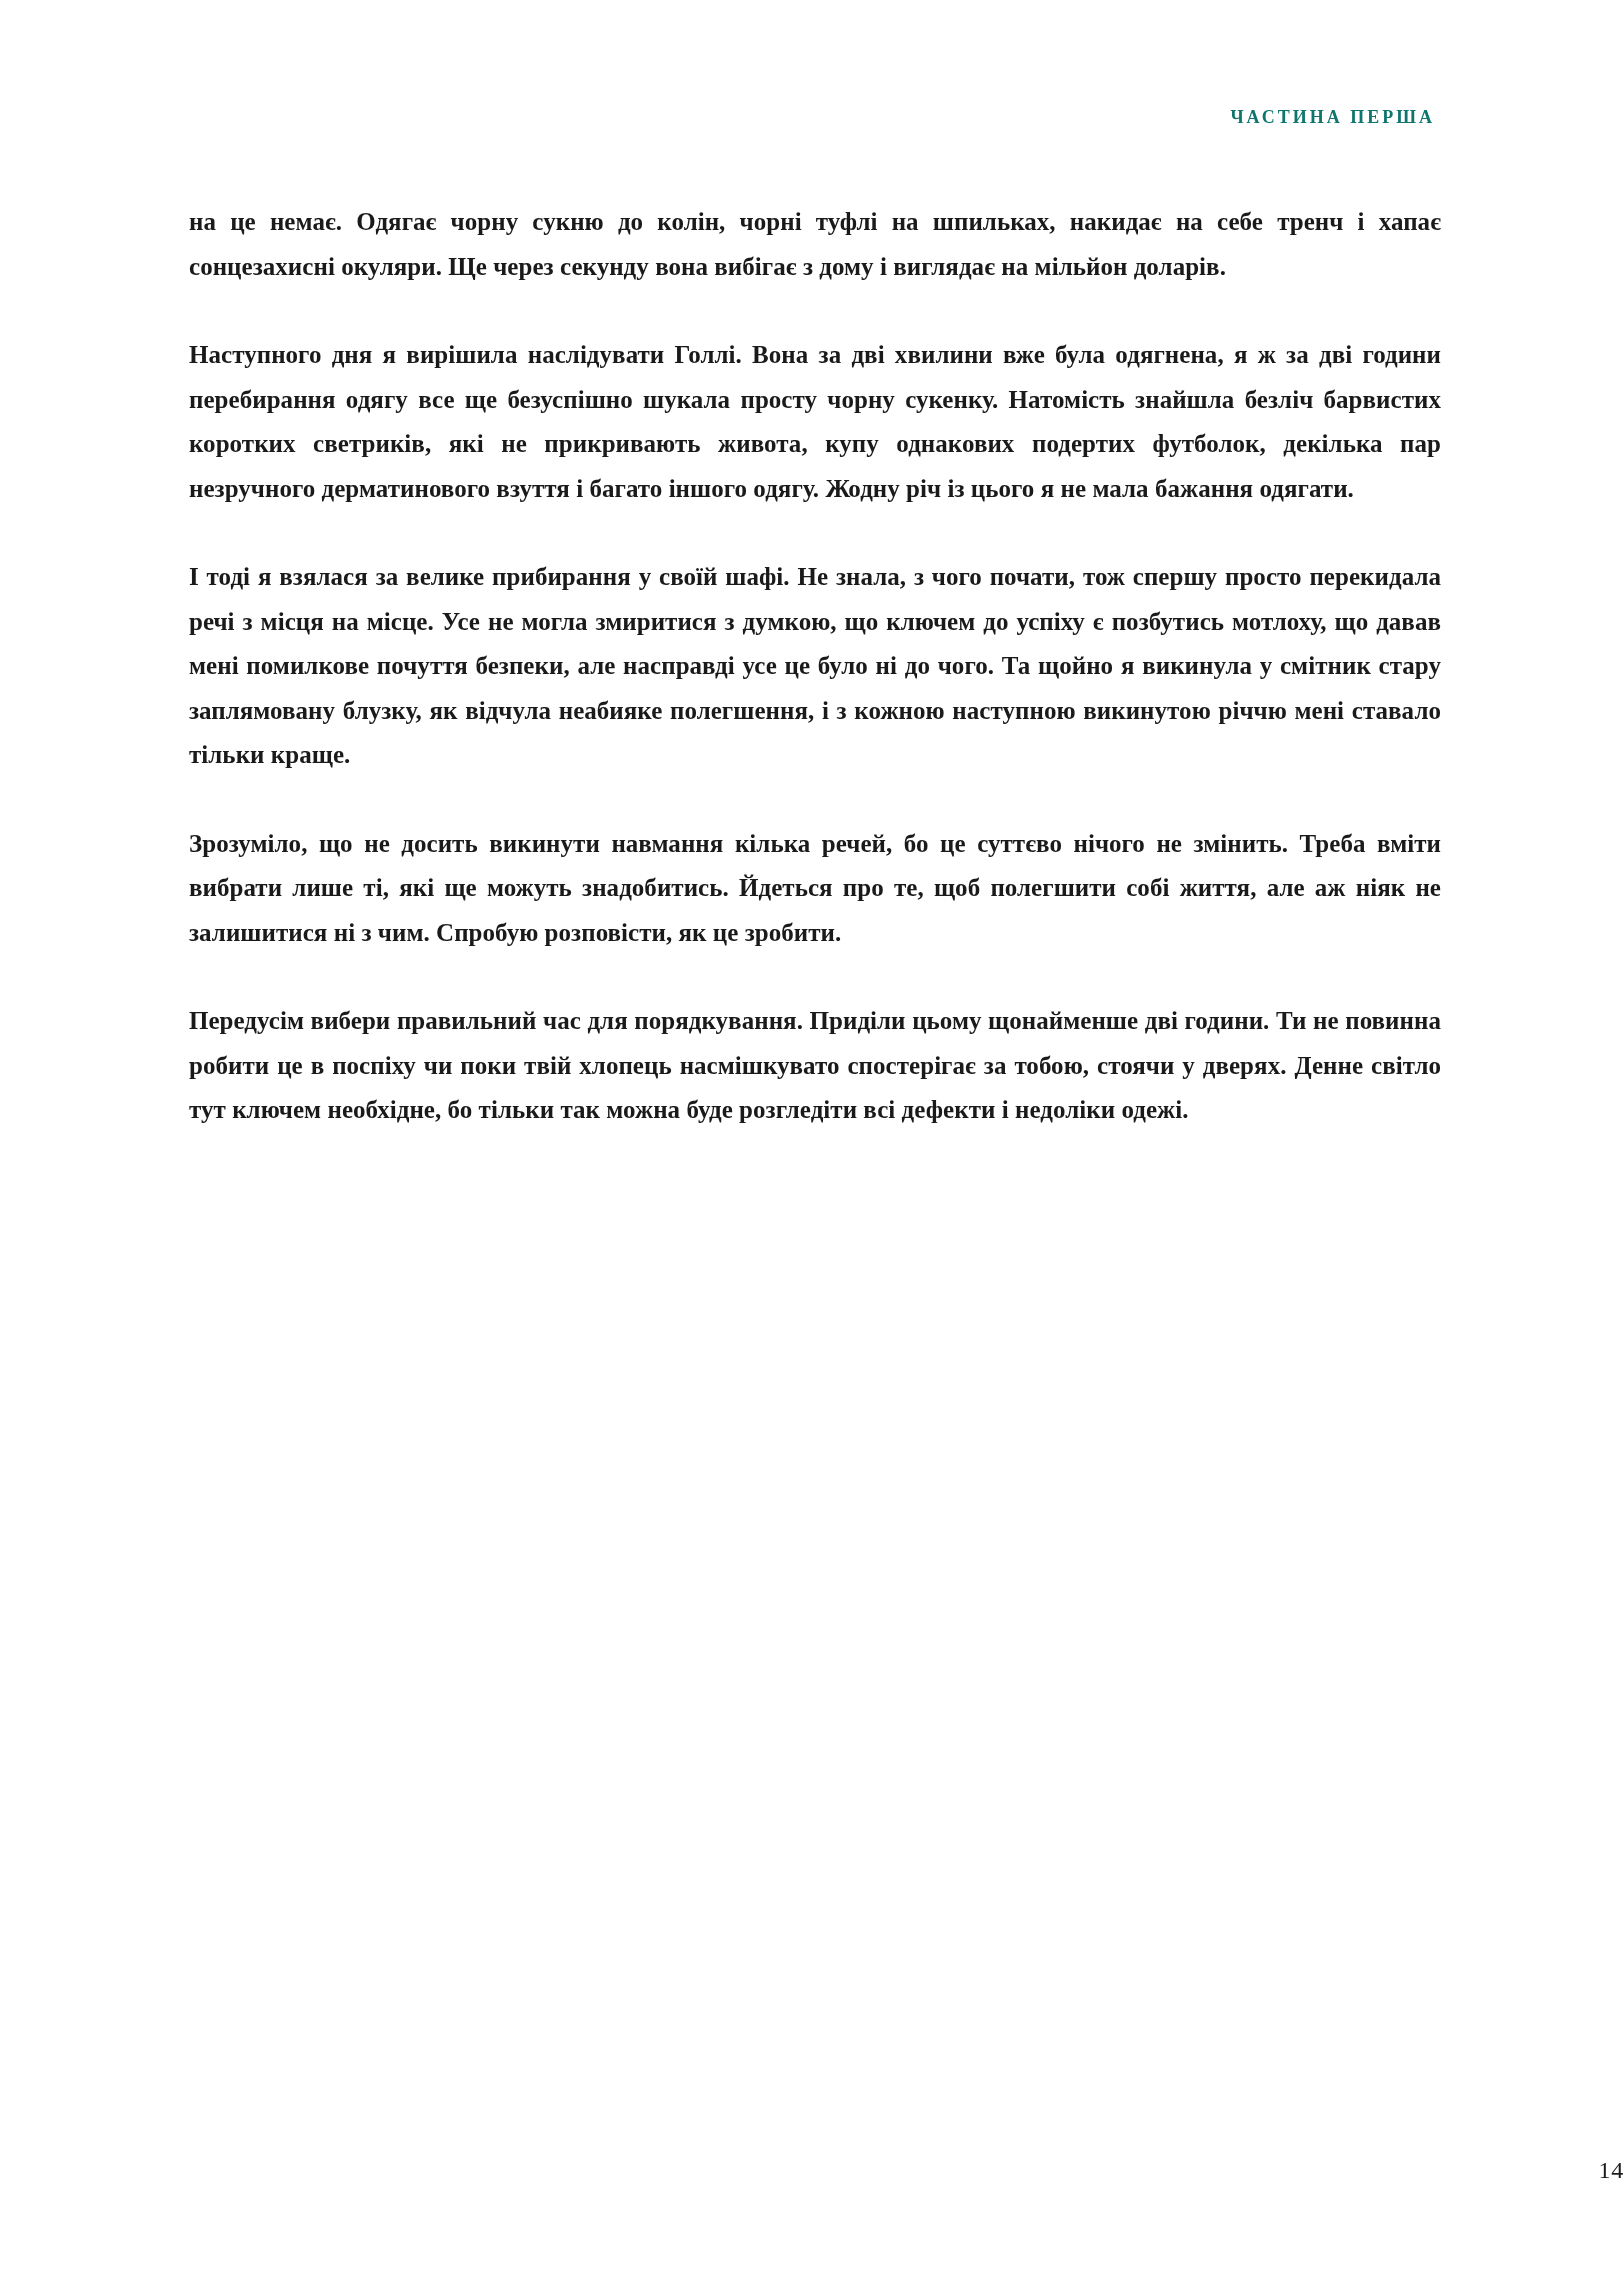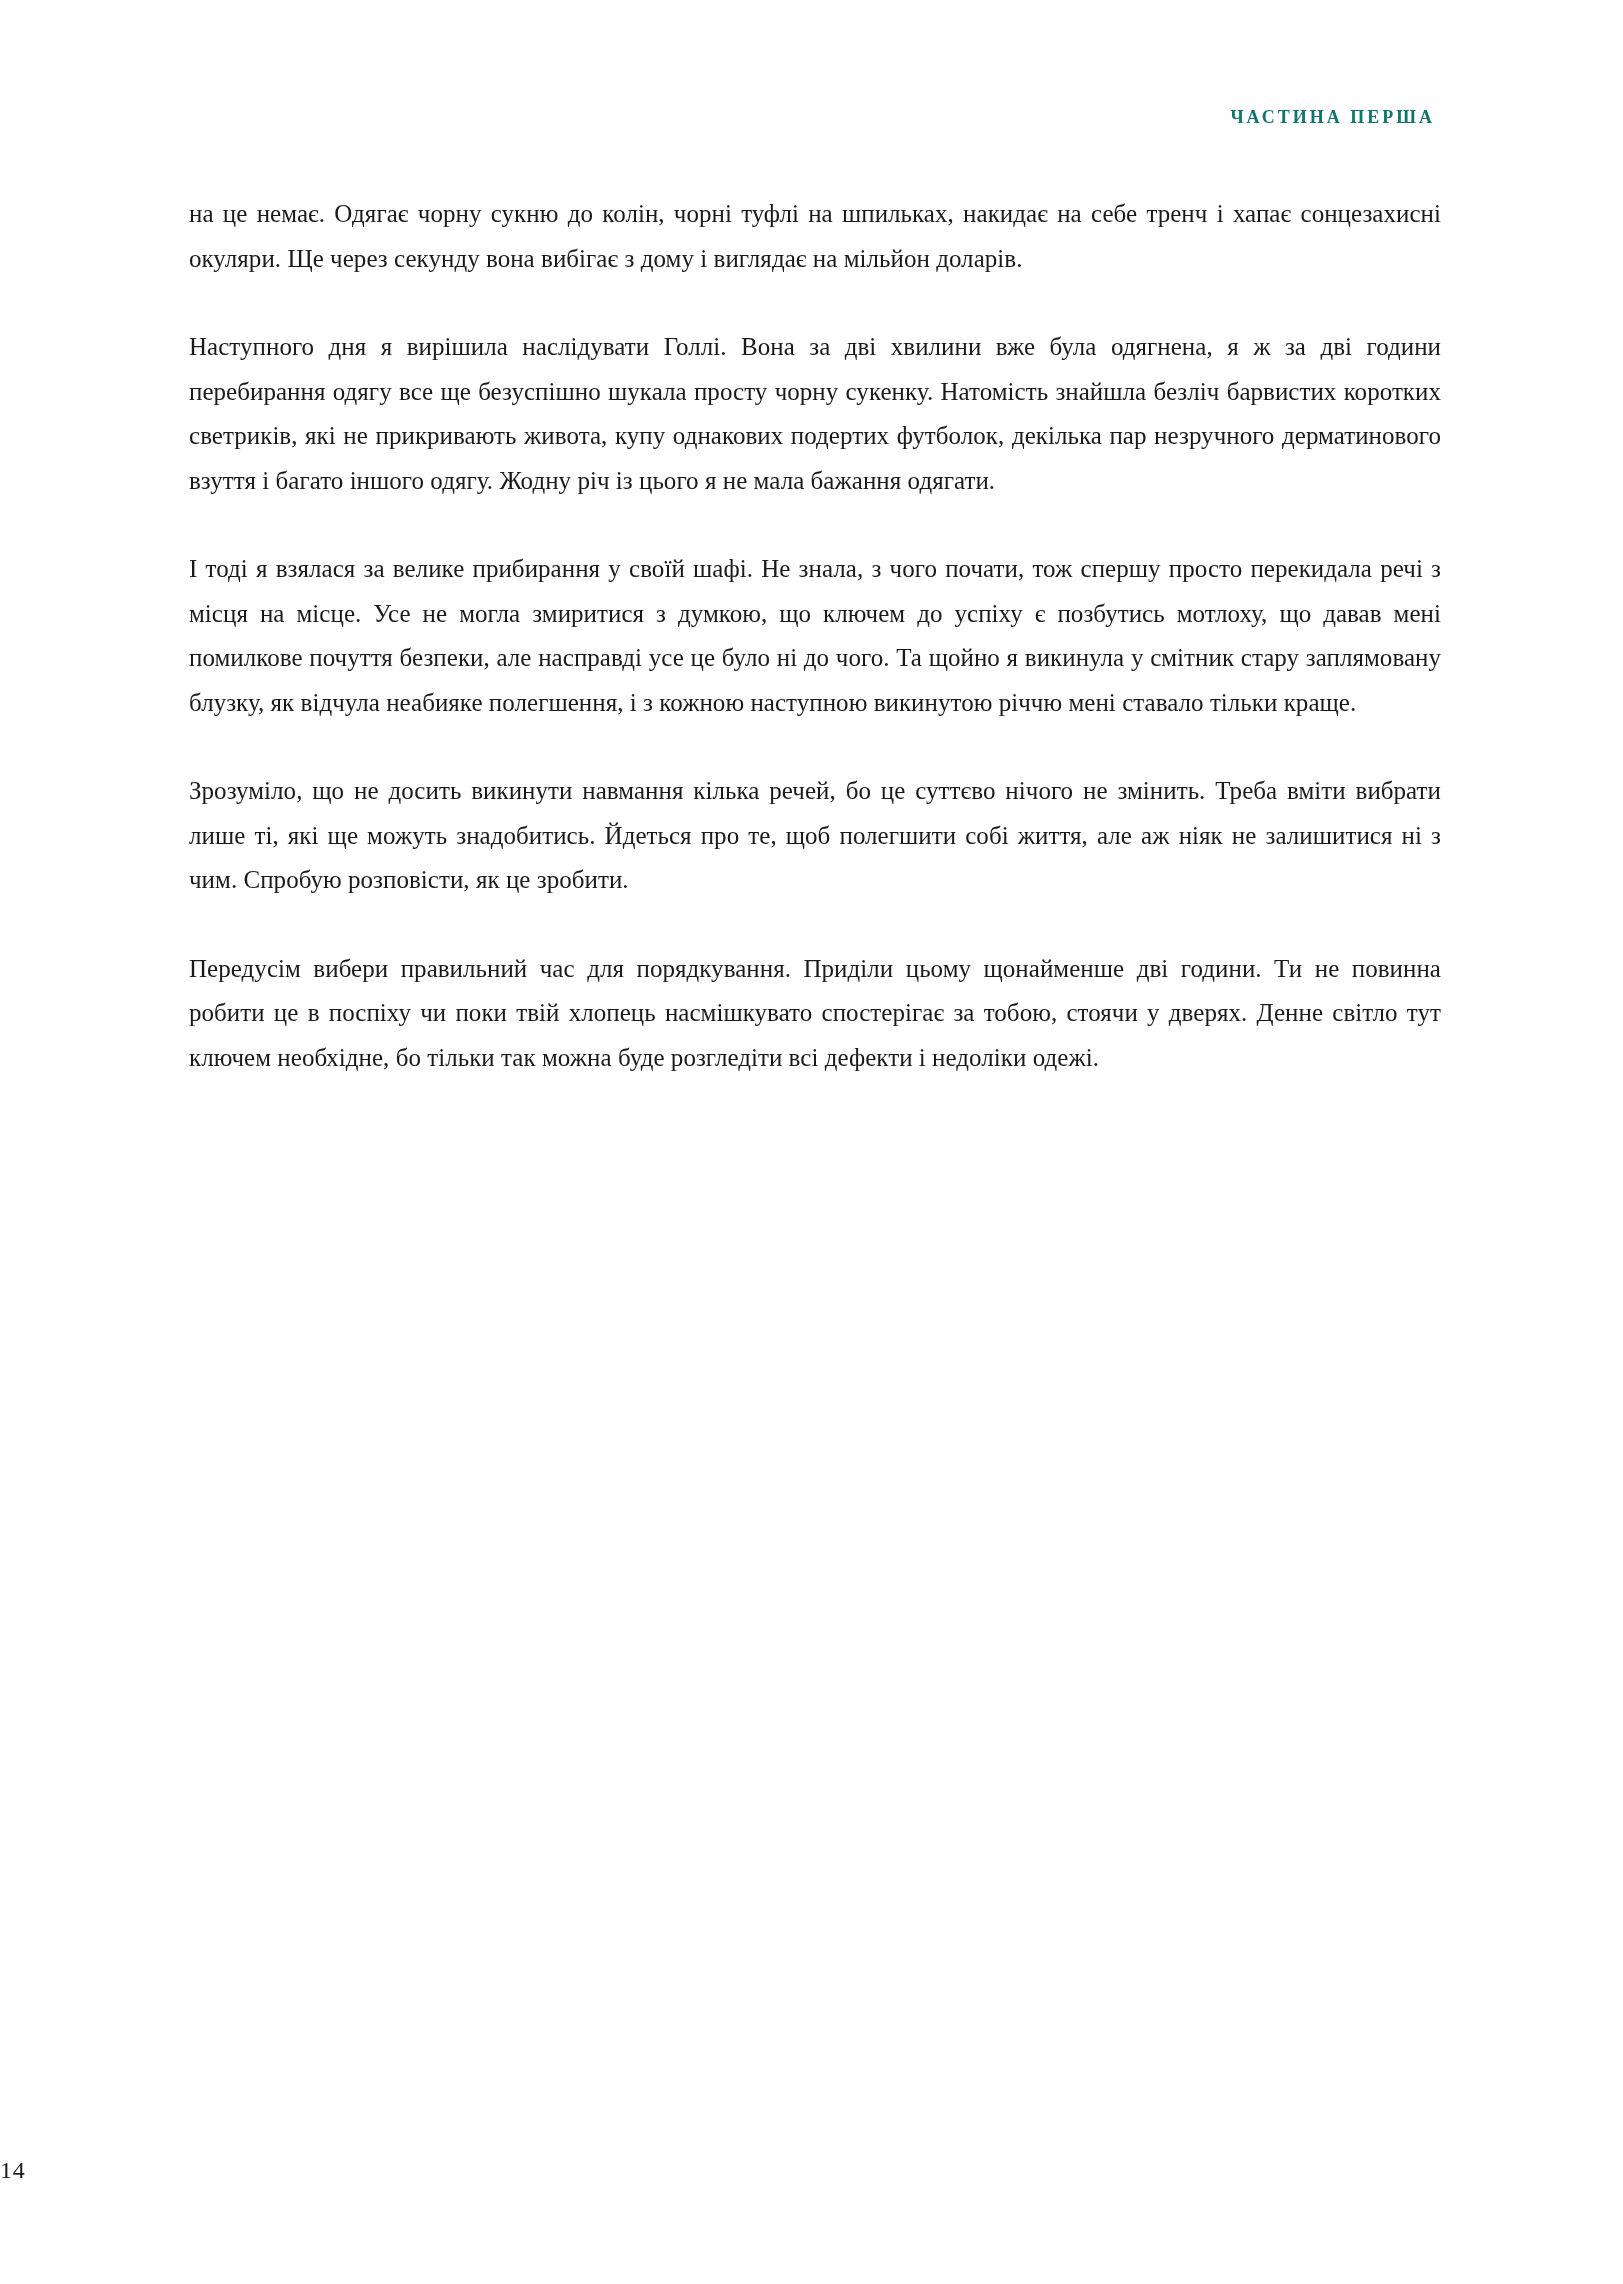--- a/index.html
+++ b/index.html
@@ -24,42 +24,43 @@
     font-family: "Liberation Serif", serif;
     font-size: 18px;
     letter-spacing: 3px;
     color: #0f766e;
     text-transform: uppercase;
     font-weight: 600;
     white-space: nowrap;
   }
   .body-text {
     position: absolute;
-    top: 192px;
+    top: 200px;
     left: 189px;
     width: 1252px;
+    font-weight: bold;
   }
   .body-text p {
     margin: 0 0 44px 0;
     font-size: 25px;
     line-height: 1.78;
     text-align: justify;
     text-justify: inter-word;
     color: #1a1a1a;
     letter-spacing: 0.04px;
   }
   .body-text p:last-child {
     margin-bottom: 0;
   }
   .folio {
     position: absolute;
     bottom: 100px;
     left: 0;
     width: 100%;
-    text-align: left;
+    text-align: right;
     font-size: 24px;
     color: #1c1c1c;
     letter-spacing: 0.8px;
   }
 </style>
 </head>
 <body>
 
 <div class="page">
 

